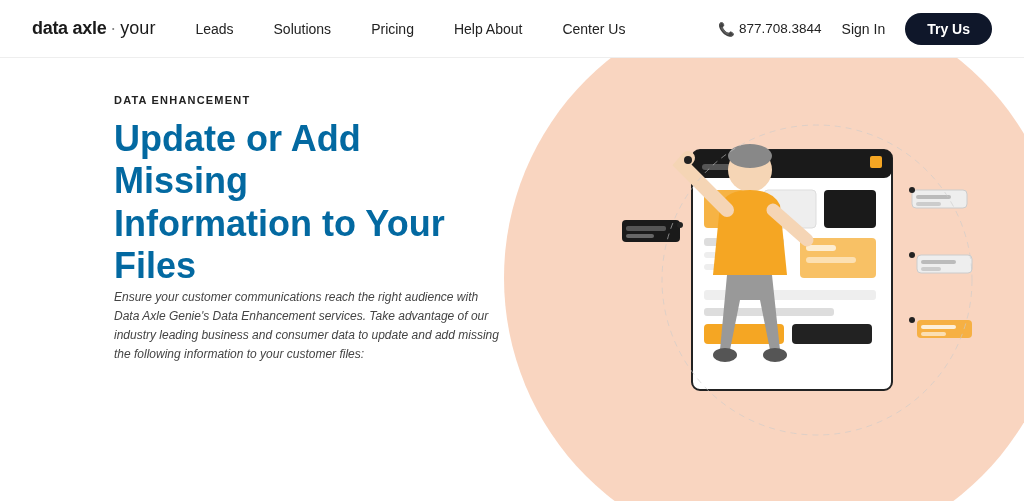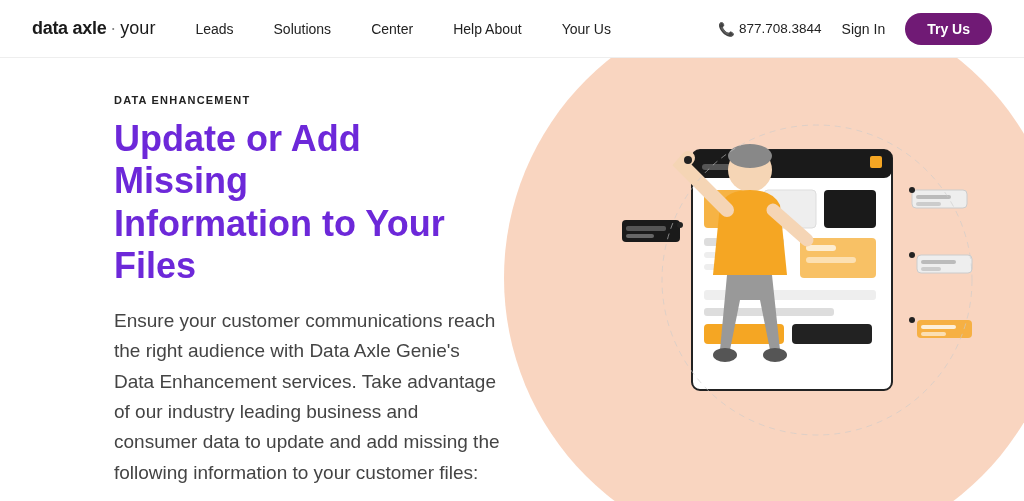--- a/index.html
+++ b/index.html
@@ -61,21 +61,21 @@
       display: flex;
       align-items: center;
       gap: 4px;
     }
     .signin-link {
       font-size: 14px;
       color: #222;
       cursor: pointer;
     }
     .try-btn {
-      background: #701a75;
+      background: #0f172a;
       color: #fff;
       border: none;
       border-radius: 24px;
       padding: 8px 22px;
       font-size: 14px;
       font-weight: 600;
       cursor: pointer;
     }
 
     
@@ -97,30 +97,30 @@
       font-size: 11px;
       font-weight: 700;
       letter-spacing: 1.2px;
       color: #222;
       text-transform: uppercase;
       margin-bottom: 12px;
     }
     .main-heading {
       font-size: 36px;
       font-weight: 800;
-      color: #6d28d9;
+      color: #0369a1;
       line-height: 1.18;
-      margin-bottom: 18px;
     }
     .description {
-      font-size: 19px;
+      font-size: 12px;
       color: #444;
       line-height: 1.6;
       margin-bottom: 18px;
       max-width: 400px;
+      font-style: italic;
     }
 
     
     .right-col {
       flex: 1;
       position: relative;
       display: flex;
       align-items: center;
       justify-content: center;
     }
@@ -148,23 +148,23 @@
 
 <nav class="navbar">
   <div class="logo-area">
     <span class="logo-text">data axle</span>
     <span class="logo-dot">·</span>
     <span class="logo-genie">your</span>
   </div>
   <div class="nav-links">
     <a class="nav-link">Leads</a>
     <a class="nav-link">Solutions</a>
-    <a class="nav-link">Center</a>
+    <a class="nav-link">Pricing</a>
     <a class="nav-link">Help About</a>
-    <a class="nav-link">Your Us</a>
+    <a class="nav-link">Center Us</a>
   </div>
   <div class="nav-right">
     <span class="phone-link">
       <span>📞</span>
       <span>877.708.3844</span>
     </span>
     <span class="signin-link">Sign In</span>
     <button class="try-btn">Try Us</button>
   </div>
 </nav>

